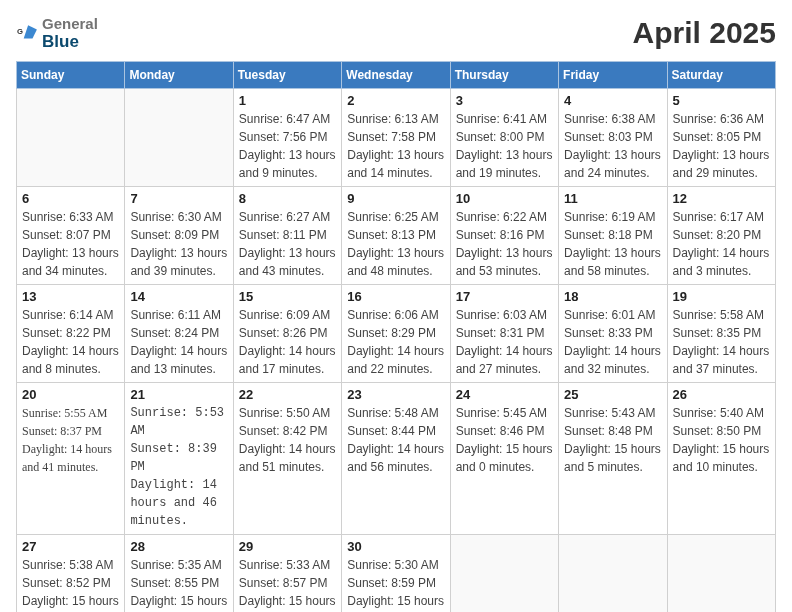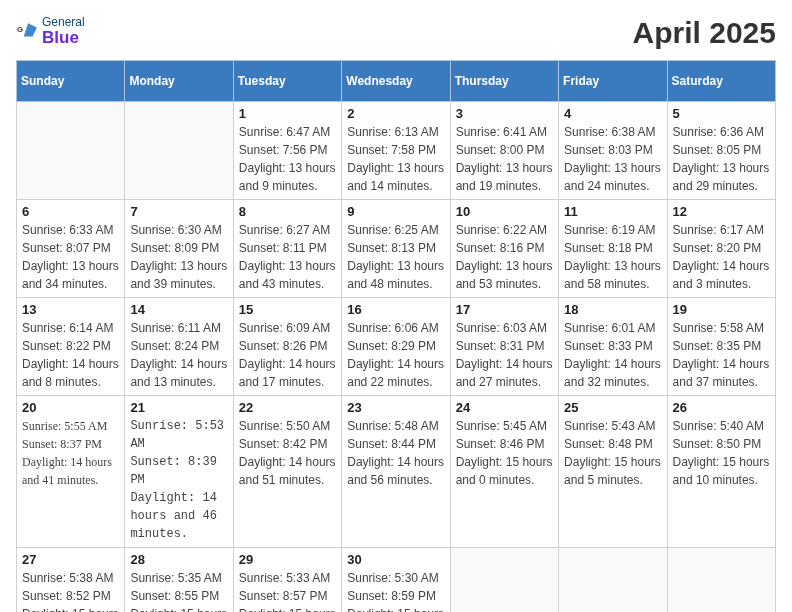--- a/index.html
+++ b/index.html
@@ -39,21 +39,21 @@
     }
     .calendar {
       width: 100%;
       border-collapse: collapse;
     }
     .calendar th {
       background-color: #3a7abf;
       color: #fff;
       font-size: 12px;
       font-weight: bold;
-      padding: 13px 4px;
+      padding: 6px 4px;
       text-align: left;
       border: 1px solid #aac4e0;
     }
     .calendar td {
       vertical-align: top;
       border: 1px solid #d0d0d0;
       padding: 4px 5px;
       width: 108px;
       min-height: 80px;
       font-size: 10.5px;
@@ -82,22 +82,22 @@
 </head>
 <body>
 
 <div class="header-area">
   <div class="logo">
     <svg class="logo-icon" viewBox="0 0 40 40">
       <text x="2" y="20" font-size="14" font-weight="bold" fill="#333">G</text>
       <polygon points="22,4 38,12 30,28 14,28" fill="#1a73c9" opacity="0.85"></polygon>
     </svg>
     <div>
-      <div style="font-size:12px;font-weight:normal;color:#0c4a6e;line-height:1.1">General</div>
-      <div style="font-size:17px;font-weight:bold;color:#6d28d9;line-height:1.1">Blue</div>
+      <div style="font-size:15px;font-weight:bold;color:#737373;line-height:1.1">General</div>
+      <div style="font-size:17px;font-weight:bold;color:#0c4a6e;line-height:1.1">Blue</div>
     </div>
   </div>
   <div class="title-area">
     <div class="month-title">April 2025</div>
   </div>
 </div>
 
 <table class="calendar">
   <thead>
     <tr>

